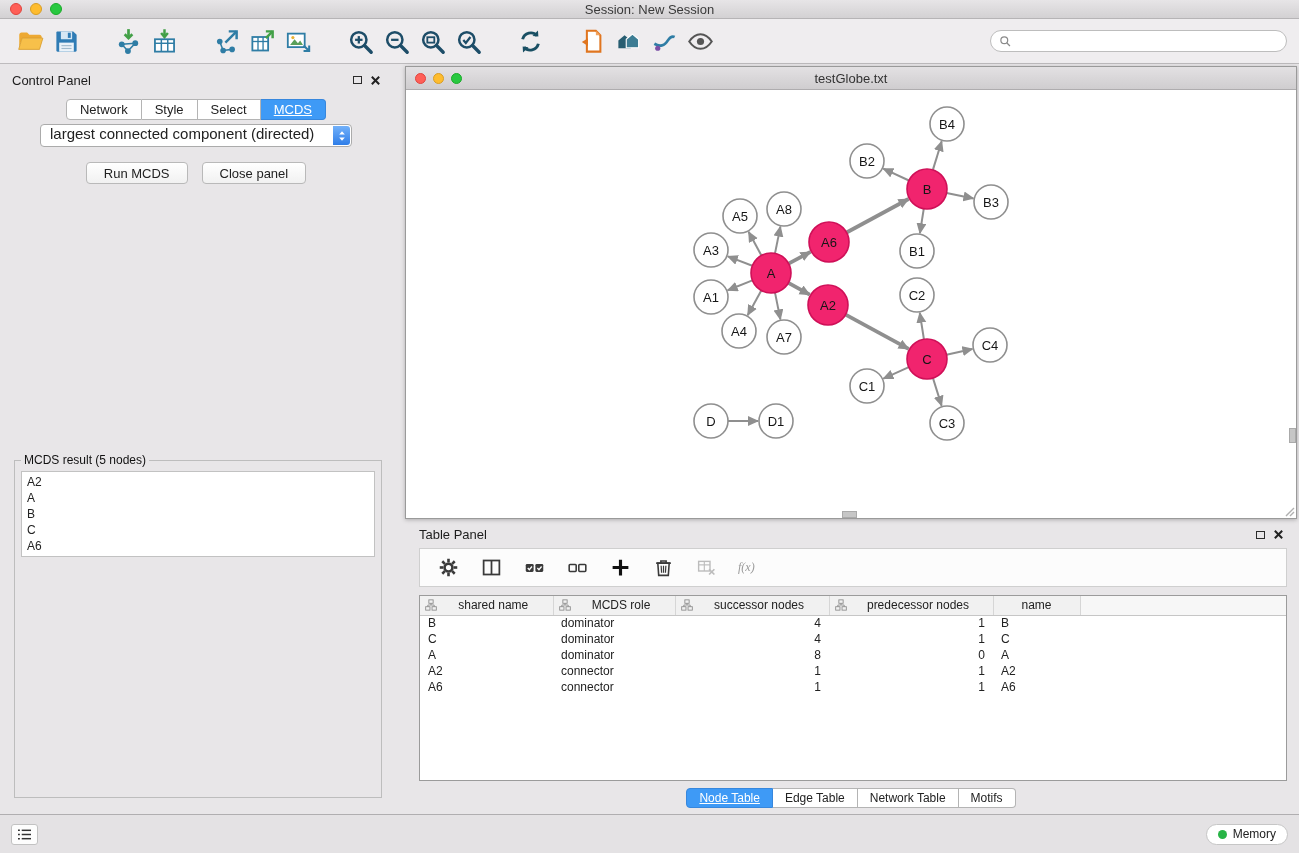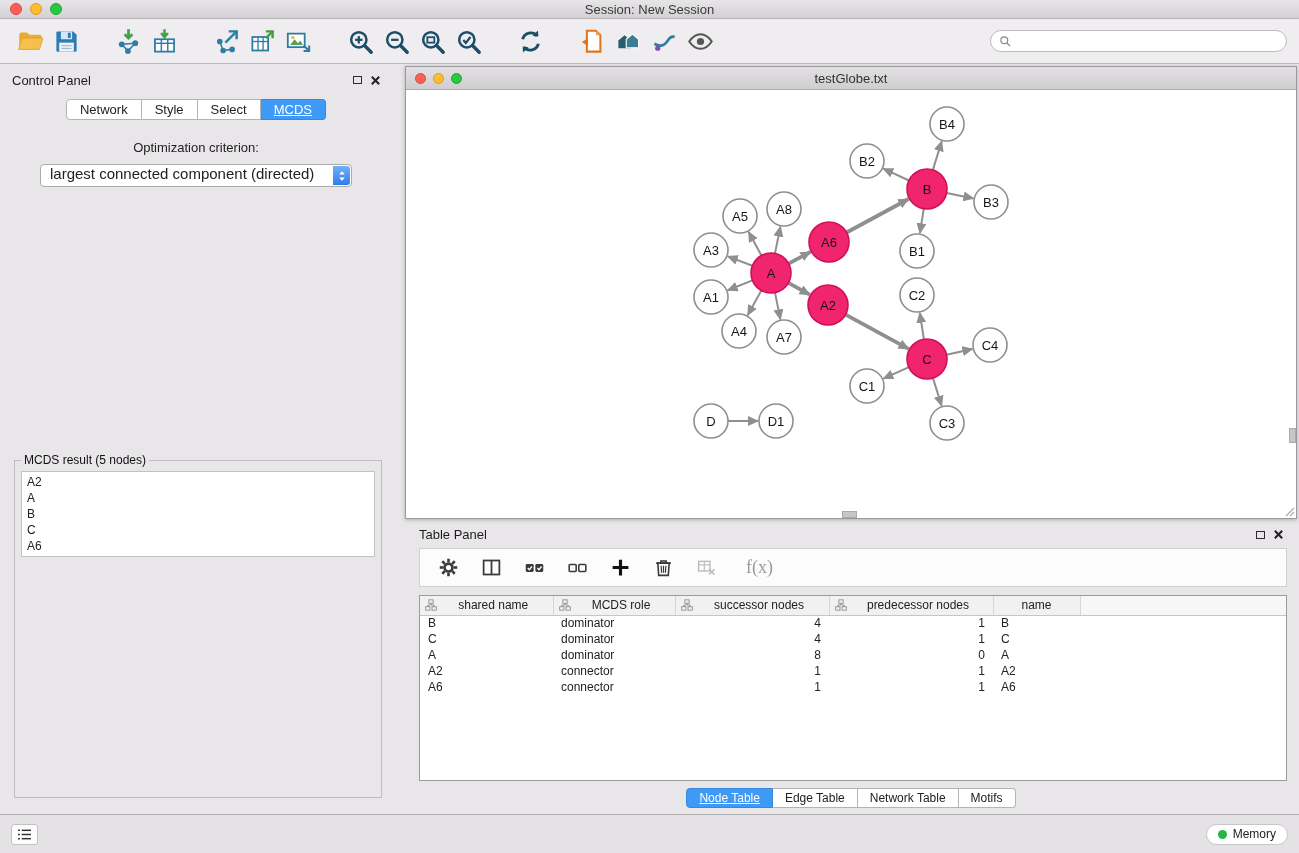--- a/index.html
+++ b/index.html
@@ -74,21 +74,21 @@
   .resize-grip { position:absolute; right:1px; bottom:1px; width:12px; height:12px; }
 
   .h-splitter { height:3px; flex:0 0 auto; cursor:row-resize; }
 
   
   .table-panel { flex:1; display:flex; flex-direction:column; min-height:0; }
   .tp-head { display:flex; align-items:center; height:25px; padding:0 10px 0 14px; flex:0 0 auto;text-align:right; }
   .tp-toolbar { height:39px; background:#fcfcfc; border:1px solid #cfcfcf; margin:1px 10px 0 14px; display:flex; align-items:center; gap:17px; padding:0 15px; flex:0 0 auto; }
   .tp-btn { background:none; border:none; width:26px; height:26px; display:flex; align-items:center; justify-content:center; cursor:pointer; padding:0; }
   .tp-btn svg { width:21px; height:21px; display:block; }
-  .fx { font-family:"Liberation Serif", serif; font-size:18px; color:#9a9a9a; background:none; border:none; cursor:pointer; padding:0 2px;margin-left:8px; }
+  .fx { font-family:"Liberation Serif", serif; font-style:italic; font-size:12px; color:#9a9a9a; background:none; border:none; cursor:pointer; padding:0 2px; }
 
   .table-wrap { flex:1; margin:8px 10px 0 14px; border:1px solid #9b9b9b; background:#fff; overflow:hidden; min-height:0; }
   table.node-table { border-collapse:collapse; width:100%; table-layout:fixed; font-size:12px; }
   table.node-table thead th { height:19px; background:#f1f1f1; border-right:1px solid #d6d6d6; border-bottom:1px solid #c6c6c6; font-weight:normal; font-size:12px; padding:0; }
   table.node-table thead th.filler { border-right:none; background:#f7f7f7; }
   .th-inner { display:flex; align-items:center; padding:0 5px; gap:2px; }
   .th-label { flex:1; text-align:center; white-space:nowrap; overflow:hidden; }
   table.node-table tbody td { height:16px; padding:0 8px; white-space:nowrap; overflow:hidden; }
   td.c2, td.c3 { text-align:right; padding-right:14px; }
   td.c4 { padding-left:15px; }
@@ -272,29 +272,32 @@
               <path d="M2 2l8 8M10 2l-8 8" stroke="#222" stroke-width="2.2"></path>
             </svg>
         </button>
       </div>
       <div class="seg">
         <button>Network</button>
         <button>Style</button>
         <button>Select</button>
         <button class="active">MCDS</button>
       </div>
-      <div class="opt-label">Optimization criterion:</div>
       <div class="dropdown">
         <span class="dd-value">largest connected component (directed)</span>
         <span class="stepper">
           <svg viewBox="0 0 10 14" width="8" height="12">
               <path d="M5 1l3.5 4h-7z" fill="#fff"></path>
               <path d="M5 13L1.5 9h7z" fill="#fff"></path>
             </svg>
         </span>
+      </div>
+      <div class="btn-row">
+        <button class="mac-btn">Run MCDS</button>
+        <button class="mac-btn">Close panel</button>
       </div>
       <div class="cp-flex-gap"></div>
       <fieldset class="result-box">
         <legend>MCDS result (5 nodes)</legend>
         <div class="result-list">
             <div class="result-item">A2</div>
             <div class="result-item">A</div>
             <div class="result-item">B</div>
             <div class="result-item">C</div>
             <div class="result-item">A6</div>

